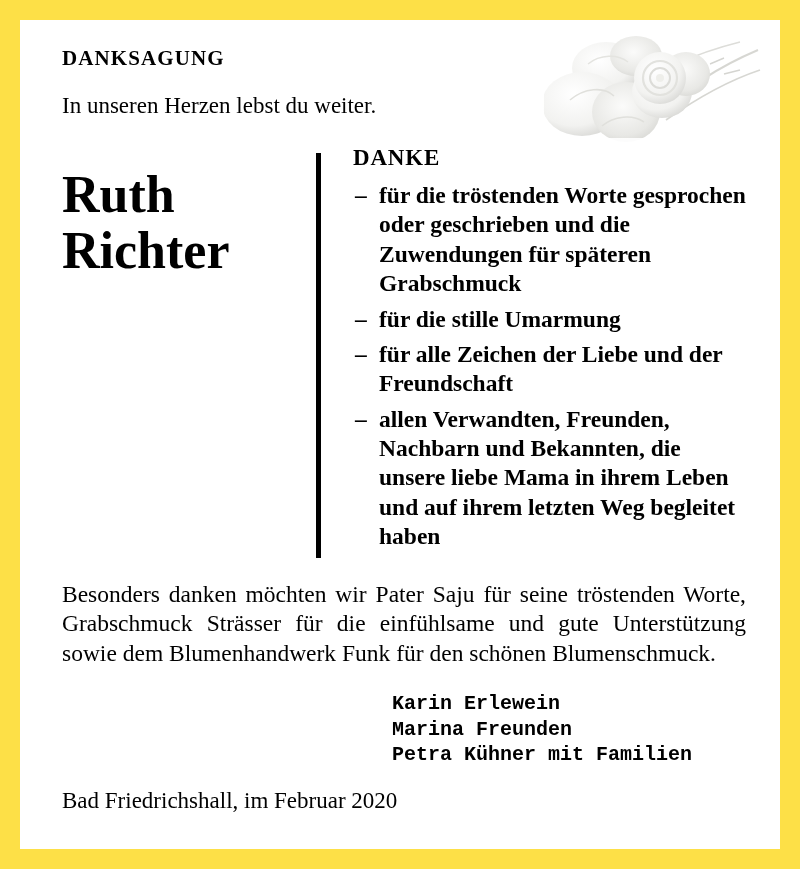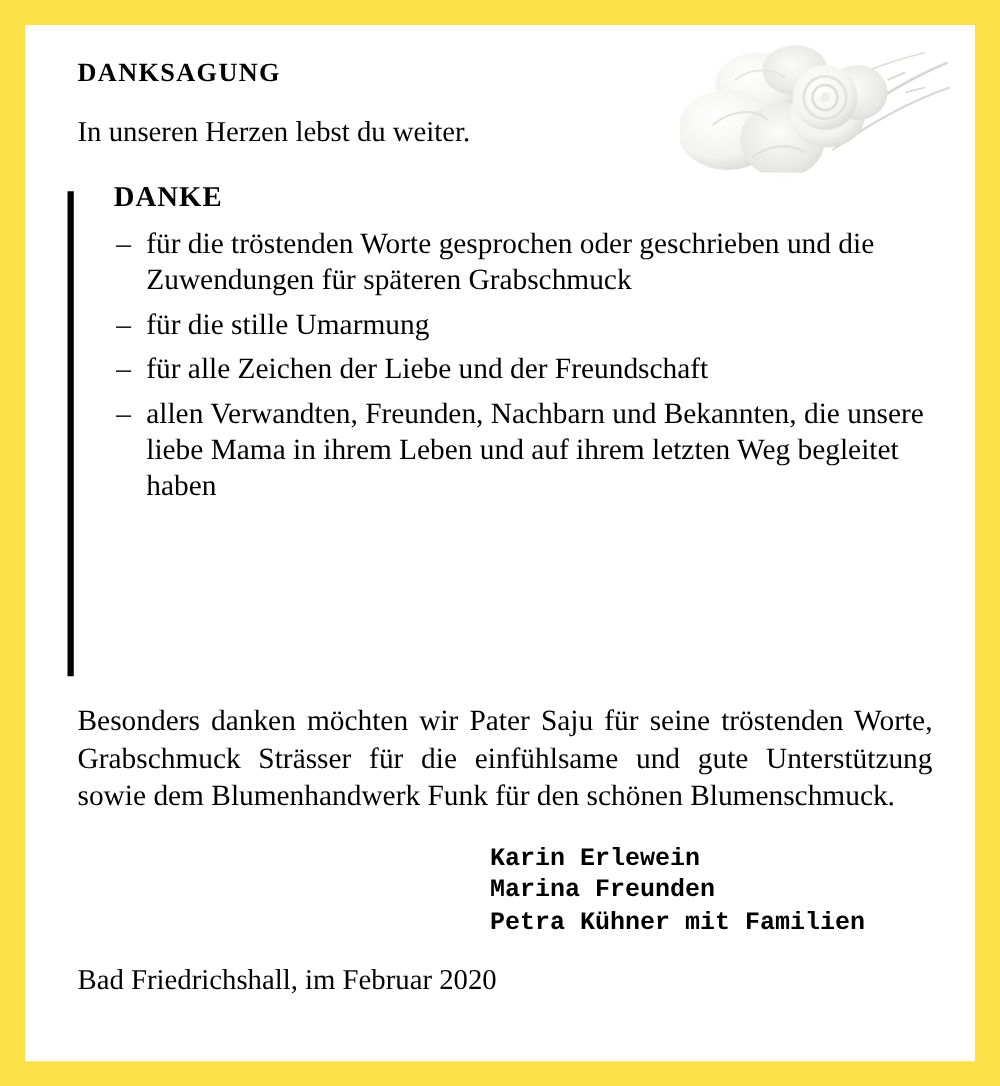--- a/index.html
+++ b/index.html
@@ -90,20 +90,21 @@
     font-family: "Liberation Serif", serif;
     font-weight: bold;
     font-size: 23px;
     letter-spacing: 0.8px;
     margin: 0 0 10px 0;
   }
   ul.thanks-list {
     list-style: none;
     margin: 0;
     padding: 0;
+    font-weight: bold;
   }
   ul.thanks-list li {
     position: relative;
     padding-left: 26px;
     font-size: 23.5px;
     line-height: 1.25;
     margin-bottom: 6px;
   }
   ul.thanks-list li::before {
     content: "–";
@@ -186,20 +187,26 @@
         <path d="M60 66 C 74 54, 94 52, 104 62" stroke="#e0e0dc" stroke-width="1.6" fill="none"></path>
         <path d="M92 92 C 104 82, 122 80, 134 88" stroke="#e0e0dc" stroke-width="1.6" fill="none"></path>
         <path d="M78 30 C 90 20, 108 20, 118 28" stroke="#e4e4e0" stroke-width="1.4" fill="none"></path>
 
         <rect x="0" y="0" width="34" height="136" fill="#ffffff" opacity="0.92"></rect>
         <rect x="0" y="104" width="252" height="32" fill="#ffffff" opacity="0.9"></rect>
       </svg>
     </div>
 
     <div class="body-row">
+      <div class="name-col">
+        <div class="name">
+          <div>Ruth</div>
+          <div>Richter</div>
+        </div>
+      </div>
 
       <div class="rule"></div>
 
       <div class="thanks-col">
         <div class="danke">DANKE</div>
         <ul class="thanks-list">
           <li>für die tröstenden Worte gesprochen oder geschrieben und die Zuwendungen für späteren Grabschmuck</li>
           <li>für die stille Umarmung</li>
           <li>für alle Zeichen der Liebe und der Freundschaft</li>
           <li>allen Verwandten, Freunden, Nachbarn und Bekannten, die unsere liebe Mama in ihrem Leben und auf ihrem letzten Weg begleitet haben</li>

